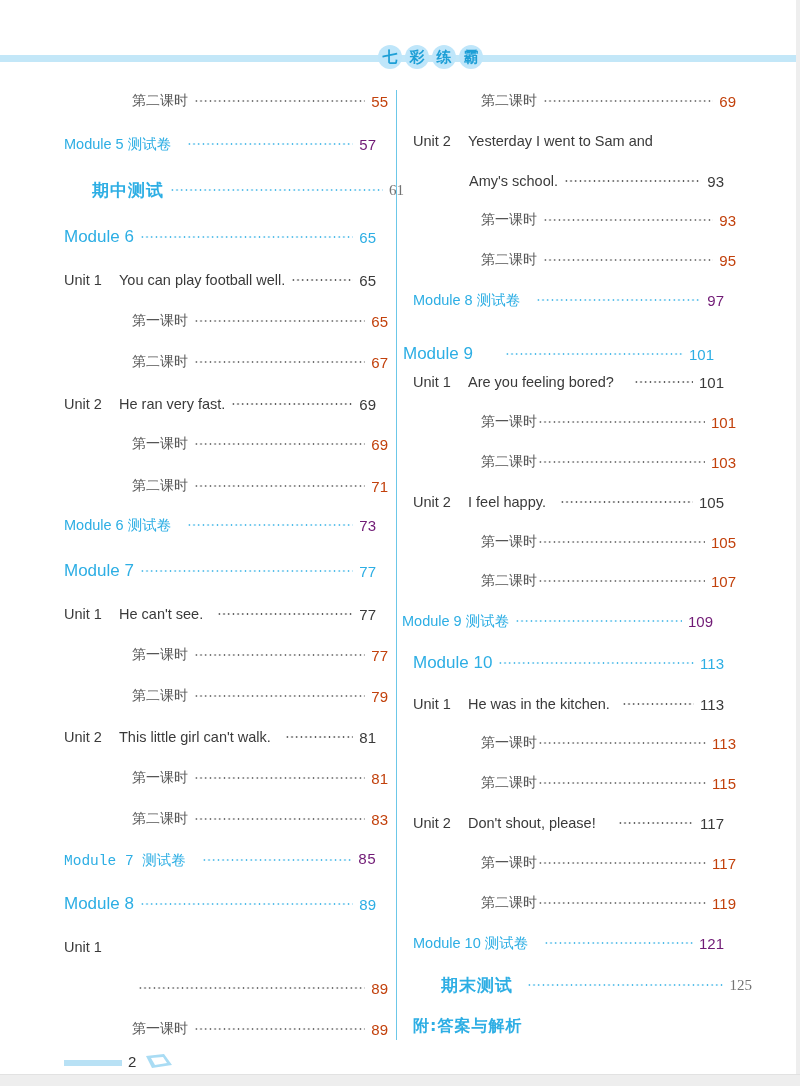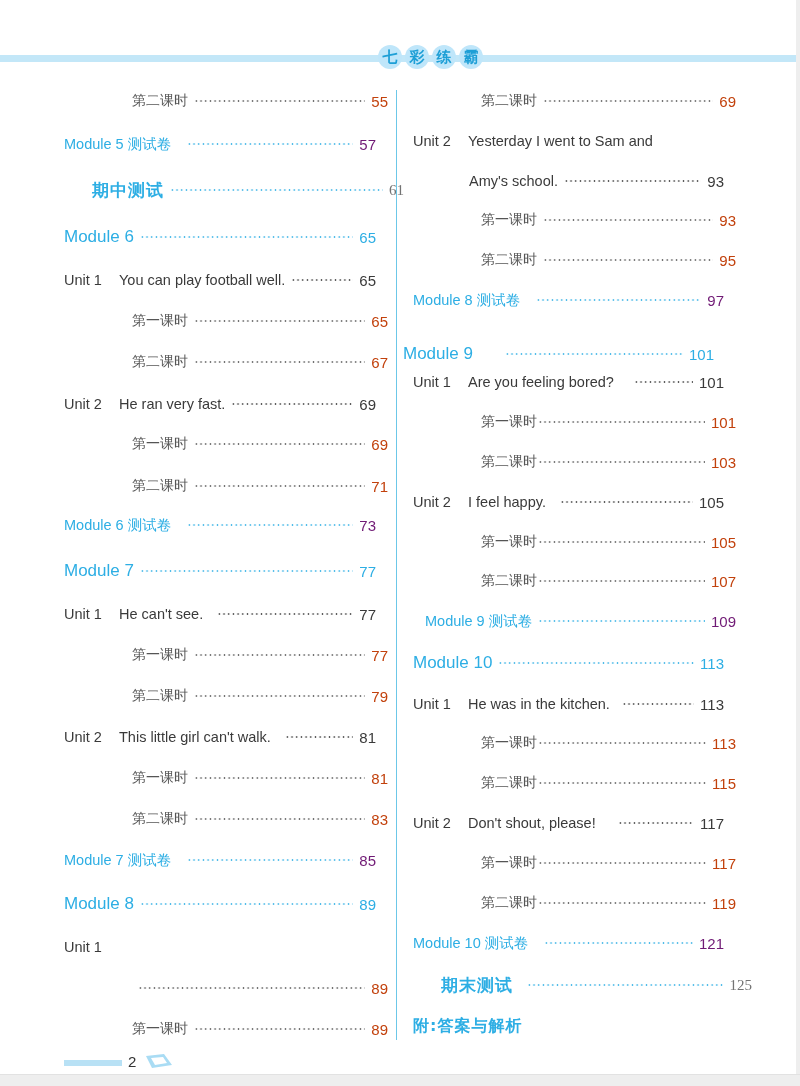--- a/index.html
+++ b/index.html
@@ -153,21 +153,21 @@
     <div class="row lesson" style="left:120px; width:256px; top:765px;">
       <span class="label">第一课时</span>
       <span class="dots"></span>
       <span class="page-num">81</span>
     </div>
     <div class="row lesson" style="left:120px; width:256px; top:806px;">
       <span class="label">第二课时</span>
       <span class="dots"></span>
       <span class="page-num">83</span>
     </div>
-    <div class="row test" style="left:64px; width:312px; top:847px;">
+    <div class="row test" style="left:64px; width:312px; top:847px;font-family:Liberation Mono, monospace;">
       <span class="label">Module 7 测试卷</span>
       <span class="dots" style="margin-left:16px;"></span>
       <span class="page-num">85</span>
     </div>
     <div class="row module" style="left:64px; width:312px; top:891px;">
       <span class="label">Module 8</span>
       <span class="dots"></span>
       <span class="page-num">89</span>
     </div>
     <div class="unit-title-only" style="left:64px; width:312px; top:934px;">
@@ -244,21 +244,21 @@
     <div class="row lesson" style="left:69px; width:255px; top:529px;">
       <span class="label">第一课时</span>
       <span class="dots" style="margin-left:1px;"></span>
       <span class="page-num">105</span>
     </div>
     <div class="row lesson" style="left:69px; width:255px; top:568px;">
       <span class="label">第二课时</span>
       <span class="dots" style="margin-left:1px;"></span>
       <span class="page-num">107</span>
     </div>
-    <div class="row test" style="left:25px; width:311px; top:608px;">
+    <div class="row test" style="left:2px; width:311px; top:608px;">
       <span class="label">Module 9 测试卷</span>
       <span class="dots"></span>
       <span class="page-num">109</span>
     </div>
     <div class="row module" style="left:13px; width:311px; top:650px;">
       <span class="label">Module 10</span>
       <span class="dots"></span>
       <span class="page-num">113</span>
     </div>
     <div class="row unit" style="left:13px; width:311px; top:691px;">

